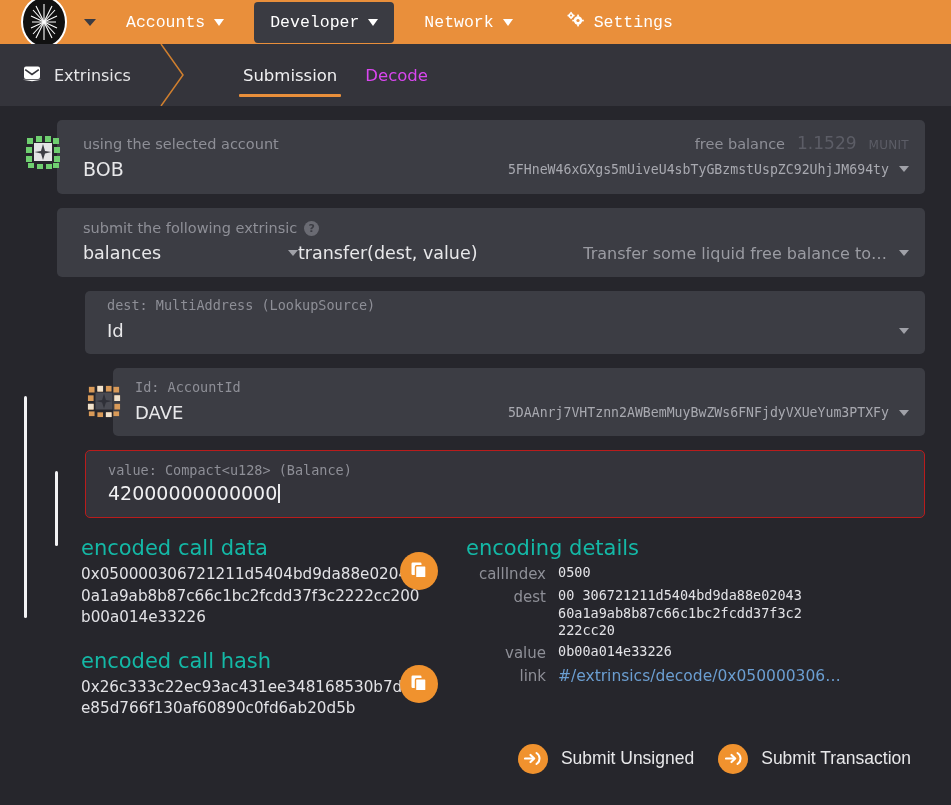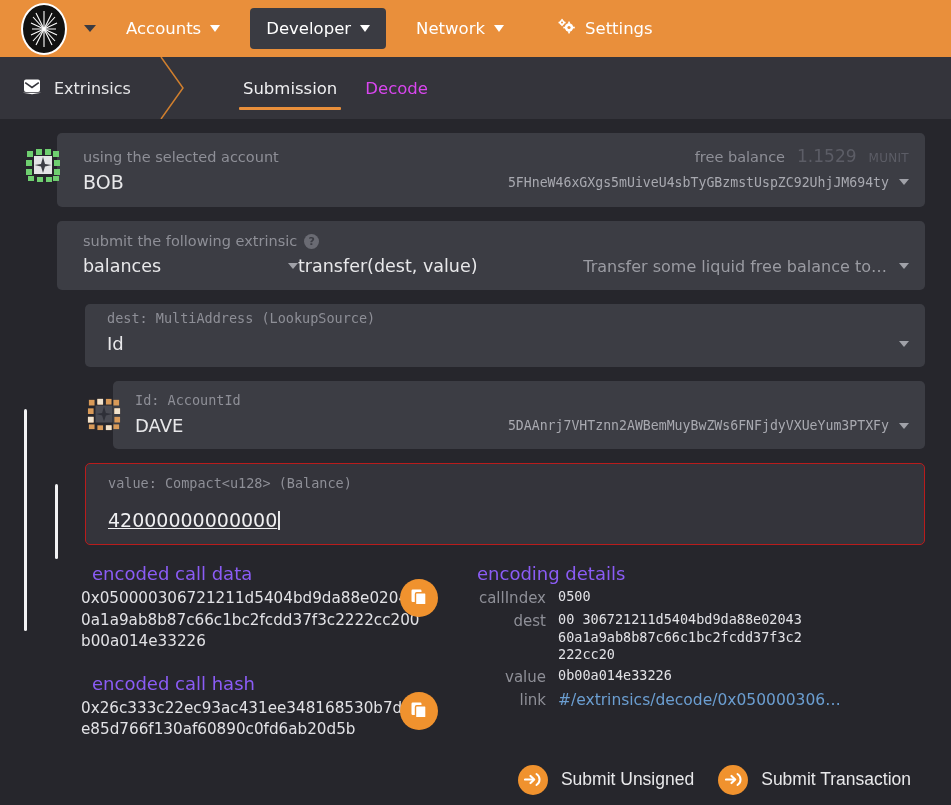--- a/index.html
+++ b/index.html
@@ -6,23 +6,24 @@
   html, body {
     width: 951px; height: 805px;
     background: #26262c;
     font-family: "DejaVu Sans", "Liberation Sans", sans-serif;
     overflow: hidden;
   }
   body { position: relative; }
 
   
   .topbar {
-    height: 57px; background: #e98f3b;
+    height: 44px; background: #e98f3b;
     display: flex; align-items: center; padding: 0 0 0 18px;
     position: relative;
+    font-family: Liberation Mono, monospace;
   }
   .logo-wrap { width: 52px; height: 52px; display: flex; align-items: center; justify-content: center; }
   .logo {
     width: 46px; height: 52px; border-radius: 50%;
     background: #111; position: relative; overflow: hidden;
     border: 2px solid #fff;
     display:flex; align-items:center; justify-content:center;
   }
   .logo svg { display:block; }
   .caret-small {
@@ -139,37 +140,36 @@
     position: relative;
   }
   .param-label {
     color: #8e8f97; font-size: 13.5px;
     font-family: "DejaVu Sans Mono", "Liberation Mono", monospace;
   }
   .param-body { display: flex; align-items: center; justify-content: space-between; margin-top: 7px; }
   .param-val { color: #e8e8ea; font-size: 18px; }
   .param-identicon { position: absolute; left: -26px; top: 16px; }
   .input-text {
-    color: #f0f0f2; font-size: 19px; margin-top: 18px;
+    color: #f0f0f2; font-size: 19px; margin-top: 4px;
     font-family: "DejaVu Sans", "Liberation Sans", sans-serif;
     position: relative;
-    text-decoration: underline;
   }
   .caretbar {
     display: inline-block; width: 1.5px; height: 19px; background: #e8e8ea;
     vertical-align: -3px; margin-left: 1px;
   }
 
   
   .encoded-area {
     display: flex; margin: 18px 26px 0 26px;
   }
   .enc-left { width: 432px; position: relative; padding-left: 55px; }
   .enc-right { flex: 1; padding-left: 8px; }
-  .enc-title { color: #8b5cf6; font-size: 18px; margin-bottom: 4px; margin-left: 11px; }
+  .enc-title { color: #14b8a6; font-size: 21px; margin-bottom: 4px; }
   .enc-hex {
     color: #e2e2e6; font-size: 15.2px; line-height: 21.5px;
     word-break: break-all; max-width: 347px;
     font-family: "DejaVu Sans", "Liberation Sans", sans-serif;
   }
   .copy-btn {
     position: absolute; width: 38px; height: 38px; border-radius: 50%;
     background: #f0922e; display: flex; align-items: center; justify-content: center;
     cursor: pointer; border: none;
   }

